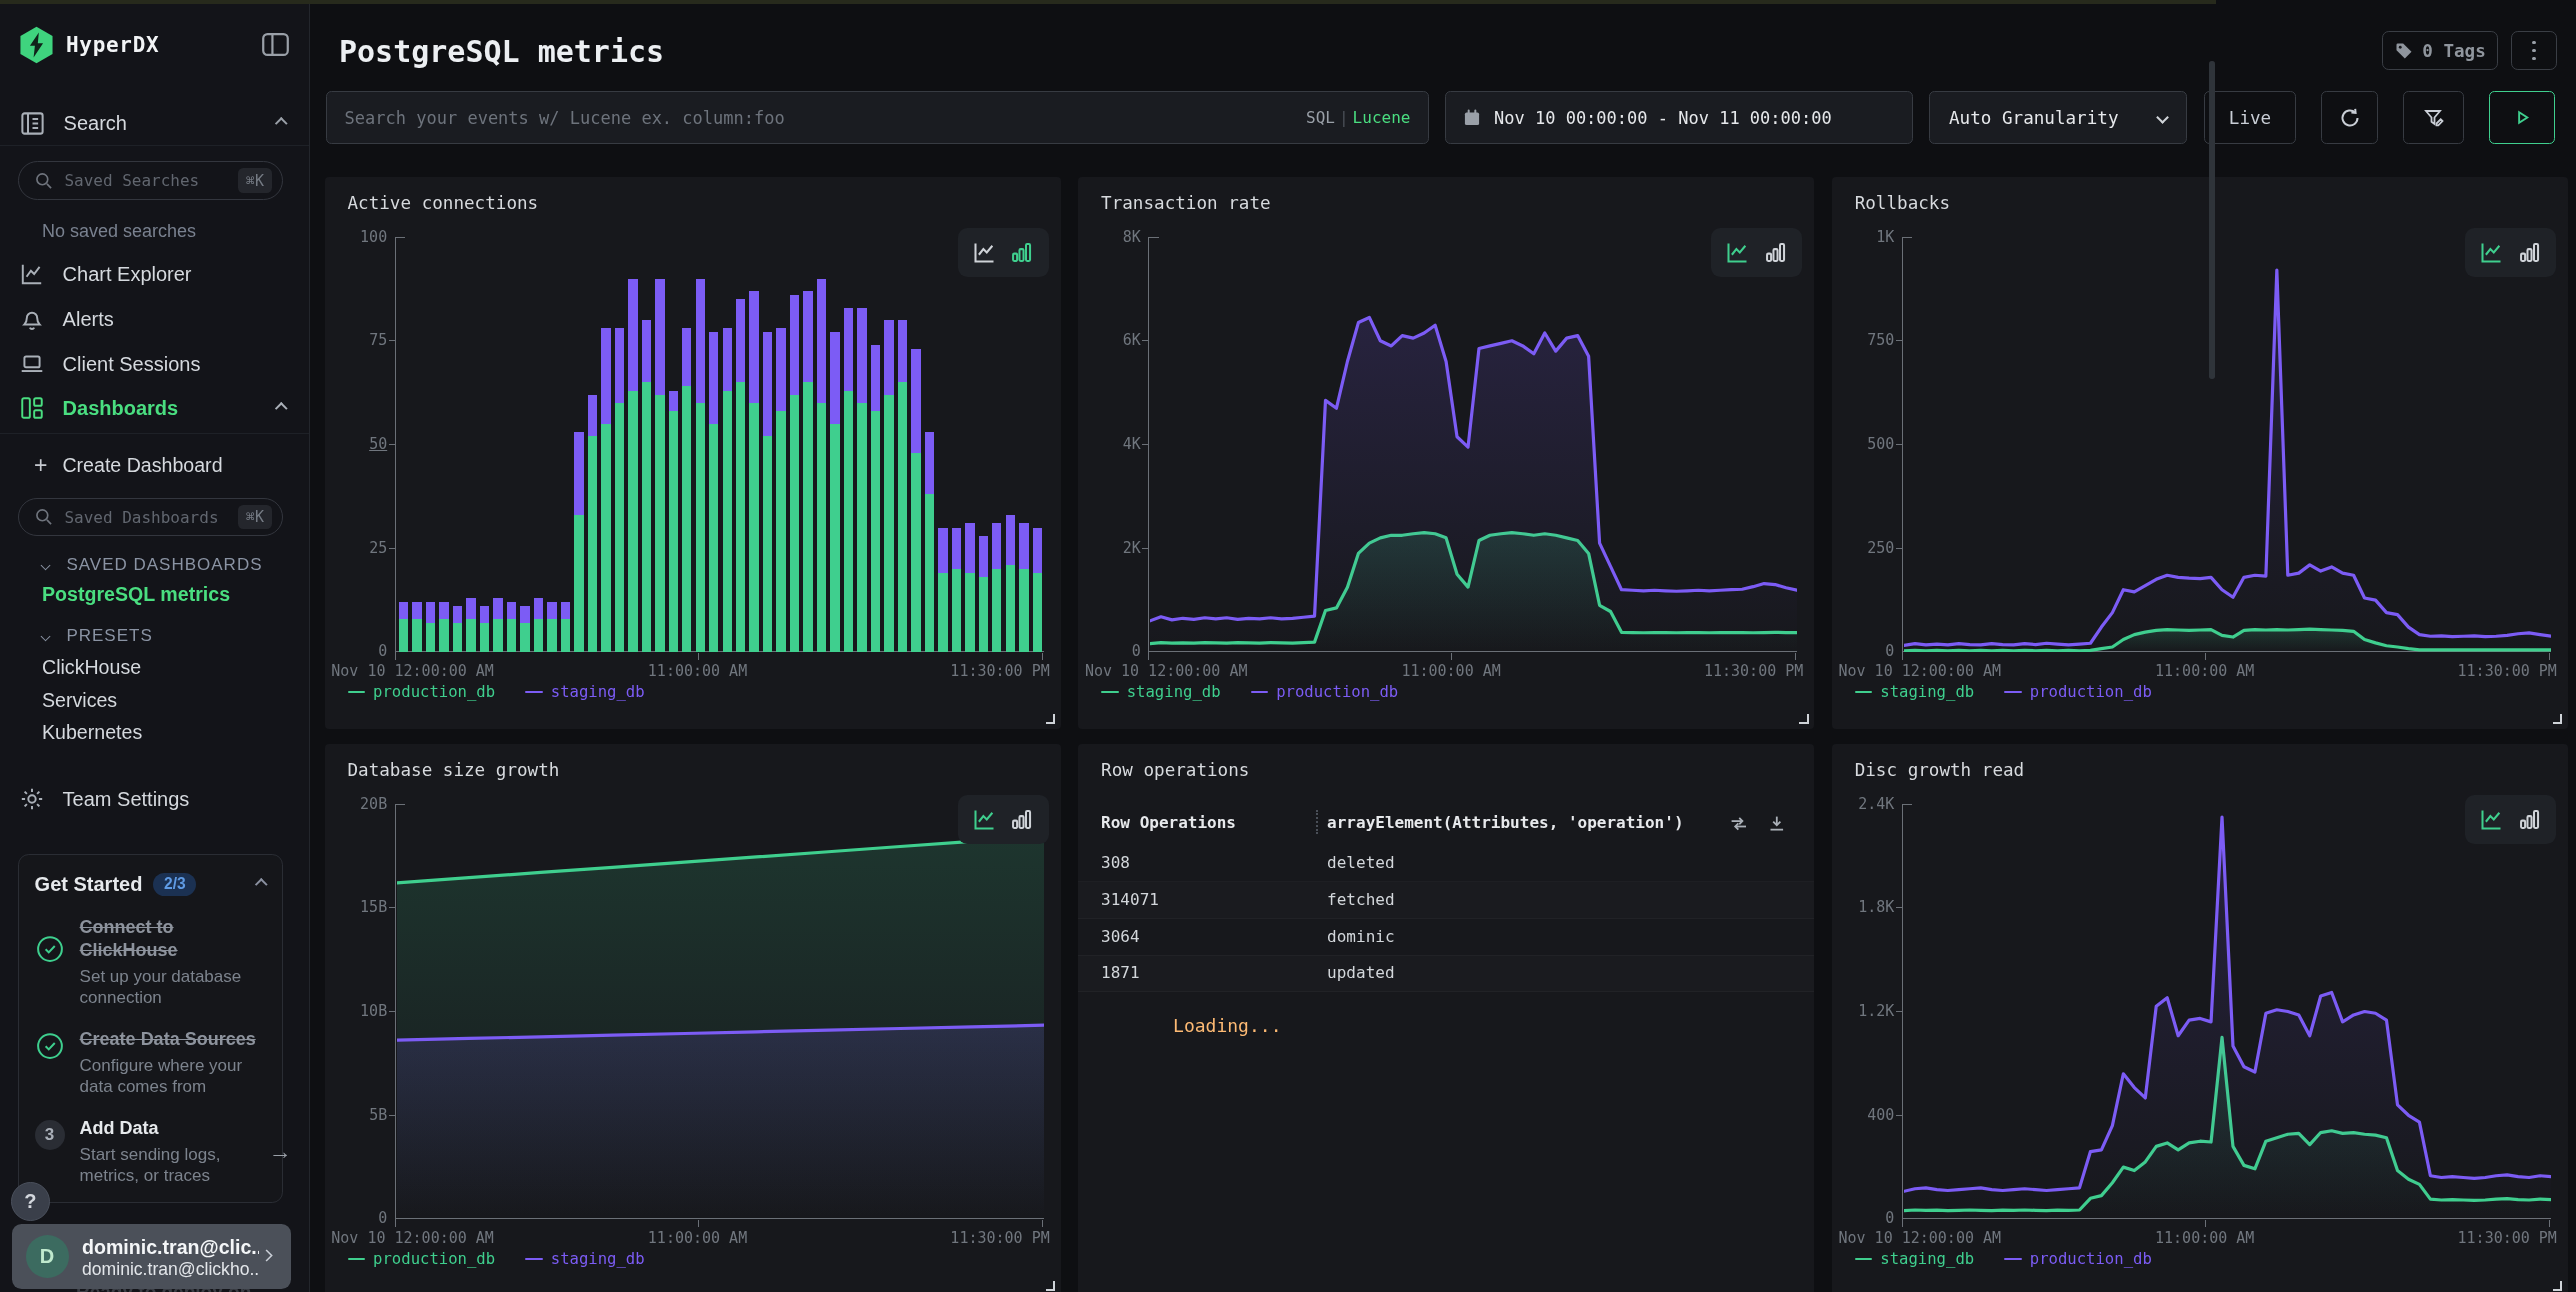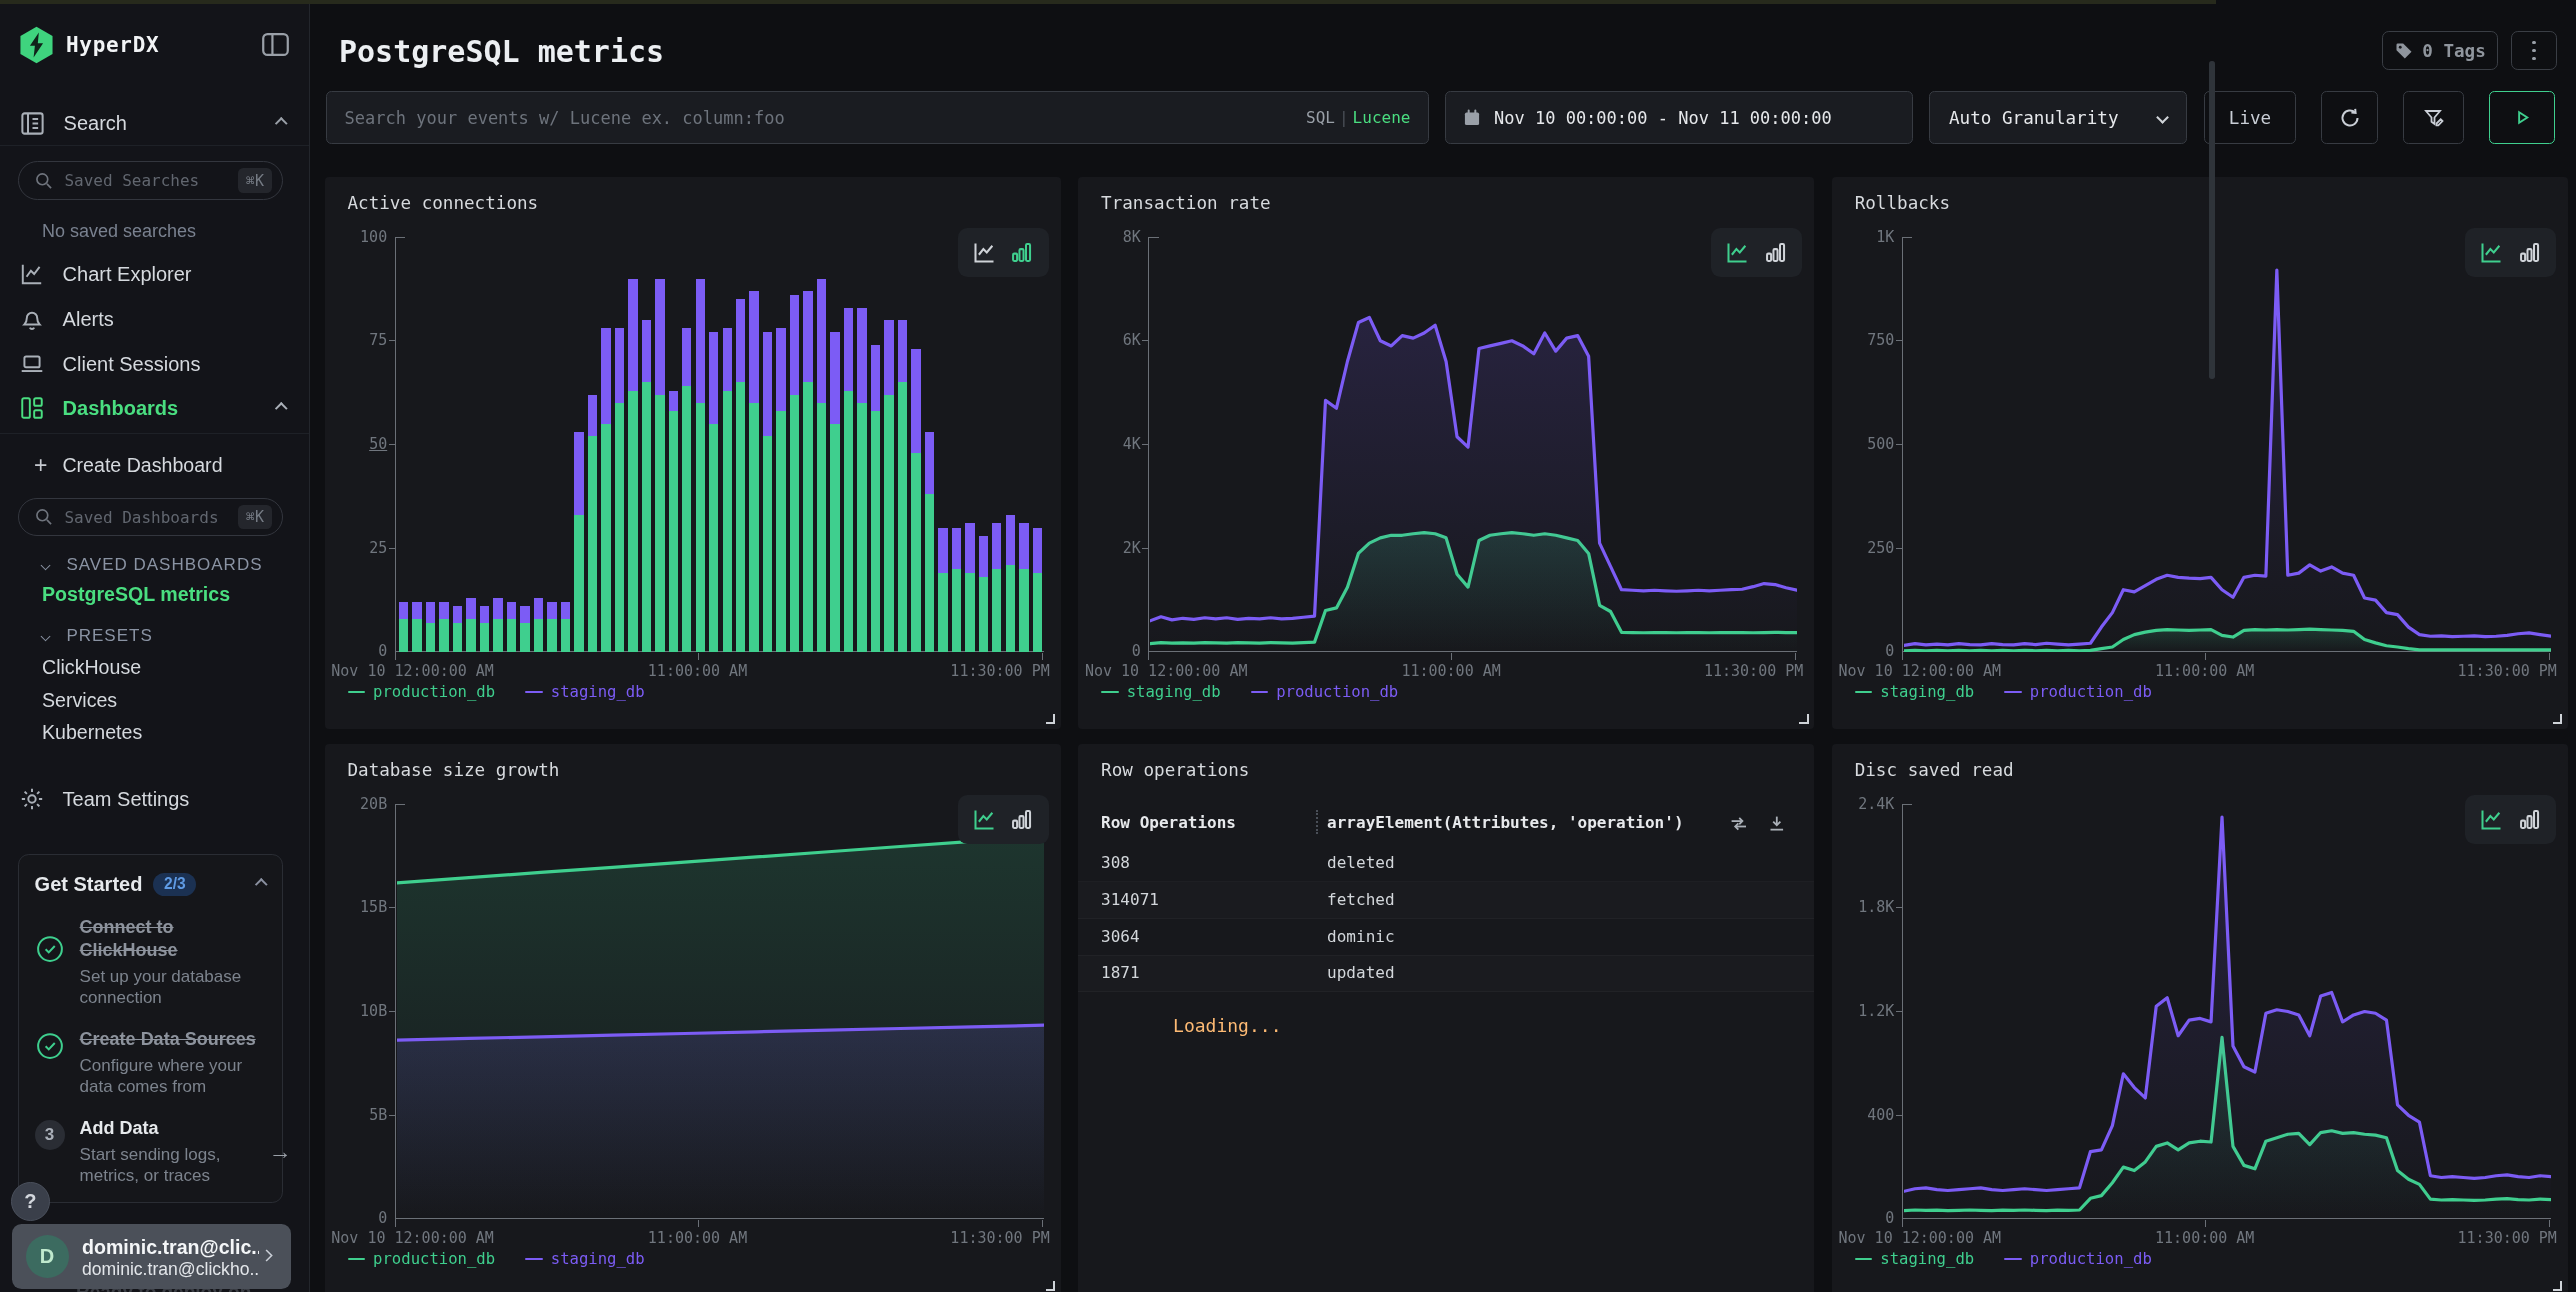--- a/index.html
+++ b/index.html
@@ -700,21 +700,21 @@
               <div class="tbl-cell" style="left: 249px;">dominic</div>
             </div>
             <div class="tbl-row" style="top: 211px;">
               <div class="tbl-cell" style="left: 23px;">1871</div>
               <div class="tbl-cell" style="left: 249px;">updated</div>
             </div>
           </div>
           <div class="loading">Loading...</div>
         </div>
         <div class="panel">
-          <div class="p-title">Disc saved read</div>
+          <div class="p-title">Disc growth read</div>
           <div class="toggle">
             <svg width="27" height="27" viewBox="0 0 24 24" fill="none" stroke="#3fcf8e" stroke-width="1.8">
               <path d="M4 4v16h16"></path>
               <polyline points="7 14 11 9 14 12 19 6"></polyline>
             </svg>
             <svg width="27" height="27" viewBox="0 0 24 24" fill="none" stroke="#cfd3d8" stroke-width="1.8">
               <rect x="4.5" y="13" width="3.6" height="6.5" rx="1"></rect>
               <rect x="10.2" y="9" width="3.6" height="10.5" rx="1"></rect>
               <rect x="16" y="4.5" width="3.6" height="15" rx="1"></rect>
             </svg>

